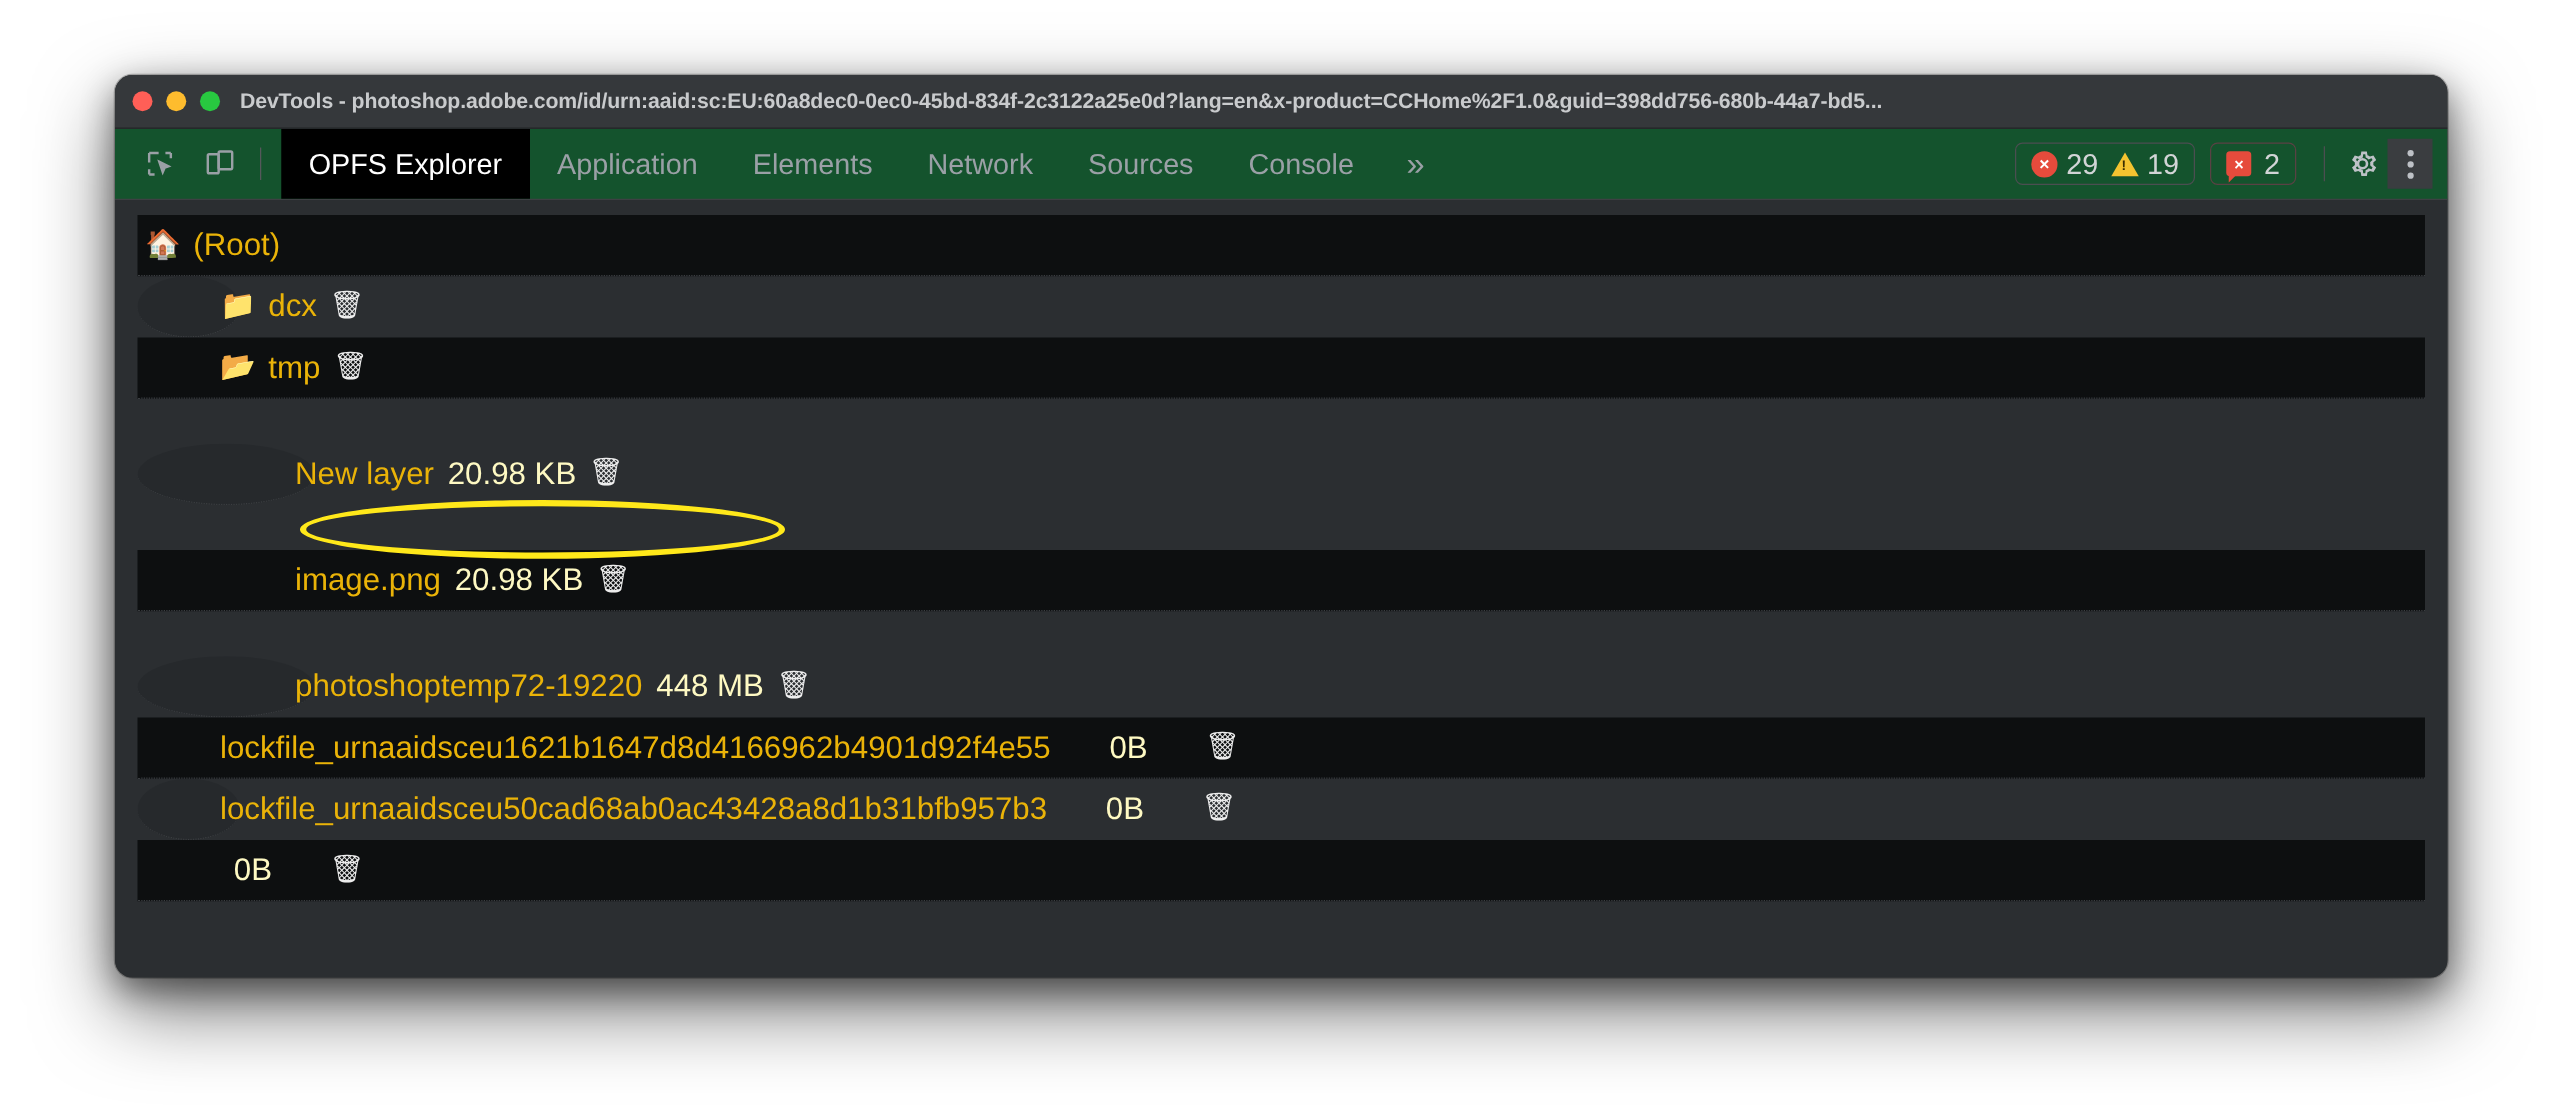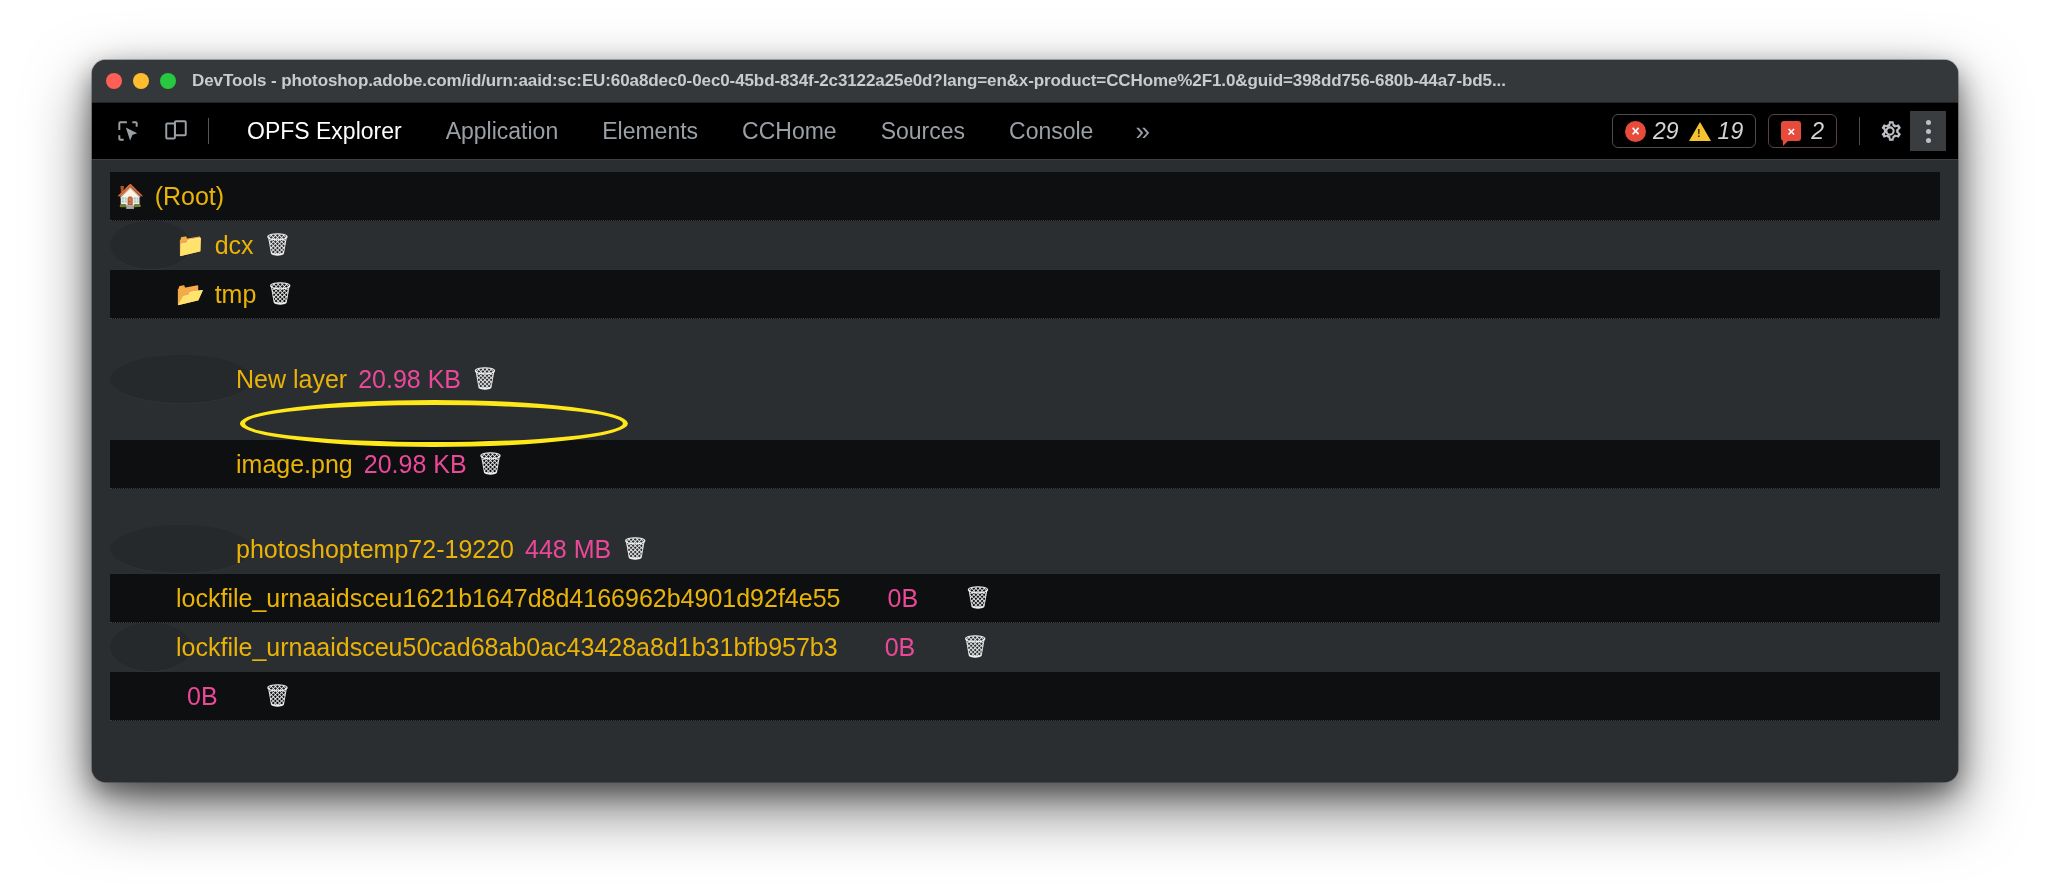--- a/index.html
+++ b/index.html
@@ -38,21 +38,21 @@
   .light.green{background:#28c840;}
   .title-text{
     color:#c9cbcd;font-size:17px;font-weight:bold;
     white-space:nowrap;overflow:hidden;
     letter-spacing:-.1px;
   }
 
   
   .toolbar{
     height:56px;min-height:56px;
-    background:#000000;
+    background:#14532d;
     display:flex;align-items:stretch;
     border-bottom:1px solid #3d4043;
   }
   .tb-icons{display:flex;align-items:center;padding:0 6px 0 14px;gap:4px;}
   .icon-btn{
     width:44px;height:44px;
     display:flex;align-items:center;justify-content:center;
     border-radius:4px;
   }
   .sep{width:1px;height:26px;background:#55585b;align-self:center;margin:0 10px 0 6px;}
@@ -69,21 +69,21 @@
 
   .tb-right{display:flex;align-items:center;gap:0;padding-right:12px;}
   .badge-group{
     display:flex;align-items:center;gap:10px;
     border:1px solid #4b4e51;border-radius:6px;
     padding:4px 12px;height:34px;box-sizing:border-box;
     margin-right:12px;
   }
   .badge-group.issues{border-color:#5a4144;}
   .badge-item{display:flex;align-items:center;gap:7px;}
-  .badge-num{color:#d2d4d6;font-size:23px;font-style:italic;}
+  .badge-num{color:#d2d4d6;font-size:23px;}
   .err-dot{
     width:21px;height:21px;border-radius:50%;background:#e64b3c;
     display:flex;align-items:center;justify-content:center;
     color:#fff;font-size:14px;font-weight:bold;line-height:1;
   }
   .warn-tri{
     width:0;height:0;border-left:11px solid transparent;border-right:11px solid transparent;
     border-bottom:19px solid #f5c330;position:relative;
   }
   .warn-tri::after{
@@ -121,21 +121,21 @@
   .row.dark{background:#0d0f10;}
   .row.light{background:#26292c;}
   .ic{
     font-family:"DejaVu Sans",sans-serif;
     font-size:23px;margin-right:10px;line-height:1;
   }
   .trash{
     font-family:"DejaVu Sans",sans-serif;
     font-size:22px;margin-left:10px;line-height:1;opacity:.92;
   }
-  .size{color:#ec4899;margin-left:11px;}
+  .size{color:#fef9c3;margin-left:11px;}
   .name{color:#eab308;}
   .ind-0{padding-left:6px;}
   .ind-1{padding-left:66px;}
   .ind-2{padding-left:126px;margin-top:36px;}
   .ind-lock{padding-left:66px;gap:36px;}
 
   
   .annot{
     position:absolute;
     left:240px;top:400px;
@@ -177,21 +177,21 @@
             <rect x="11" y="3" width="10" height="13" rx="1"></rect>
           </svg>
         </div>
         <span class="sep"></span>
       </div>
 
       <div class="tabs">
         <div class="tab active">OPFS Explorer</div>
         <div class="tab">Application</div>
         <div class="tab">Elements</div>
-        <div class="tab">CCHome</div>
+        <div class="tab">Network</div>
         <div class="tab">Sources</div>
         <div class="tab">Console</div>
         <div class="tab more">»</div>
       </div>
 
       <div class="tb-right">
 
         <div class="badge-group">
           <div class="badge-item">
             <span class="err-dot">×</span>

